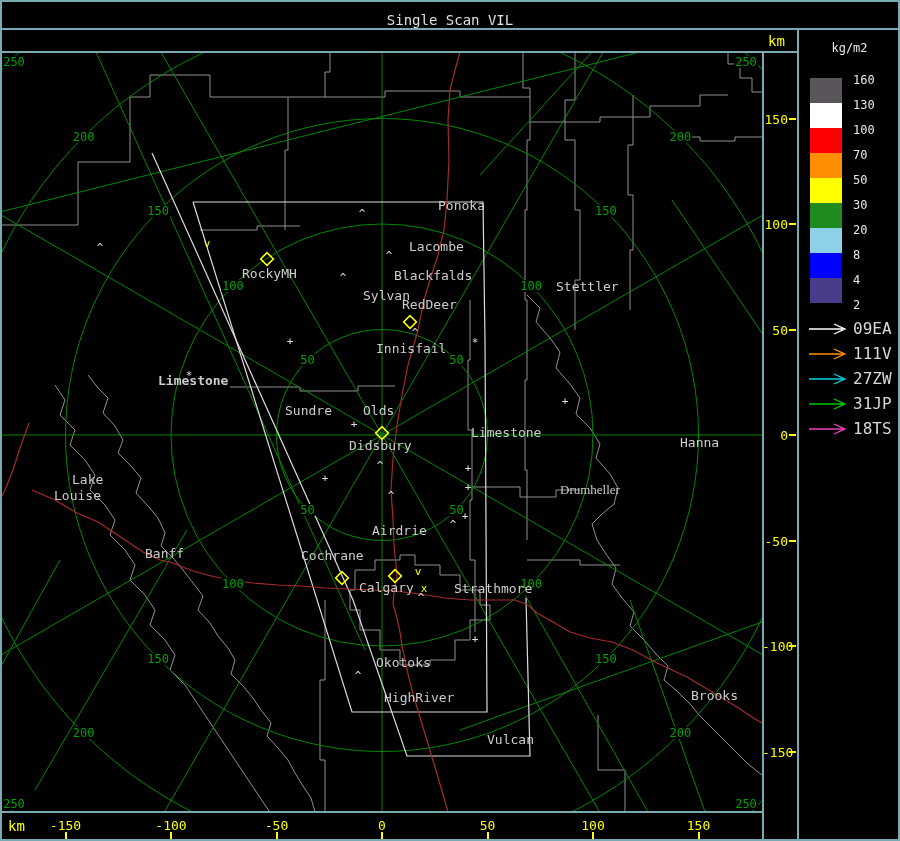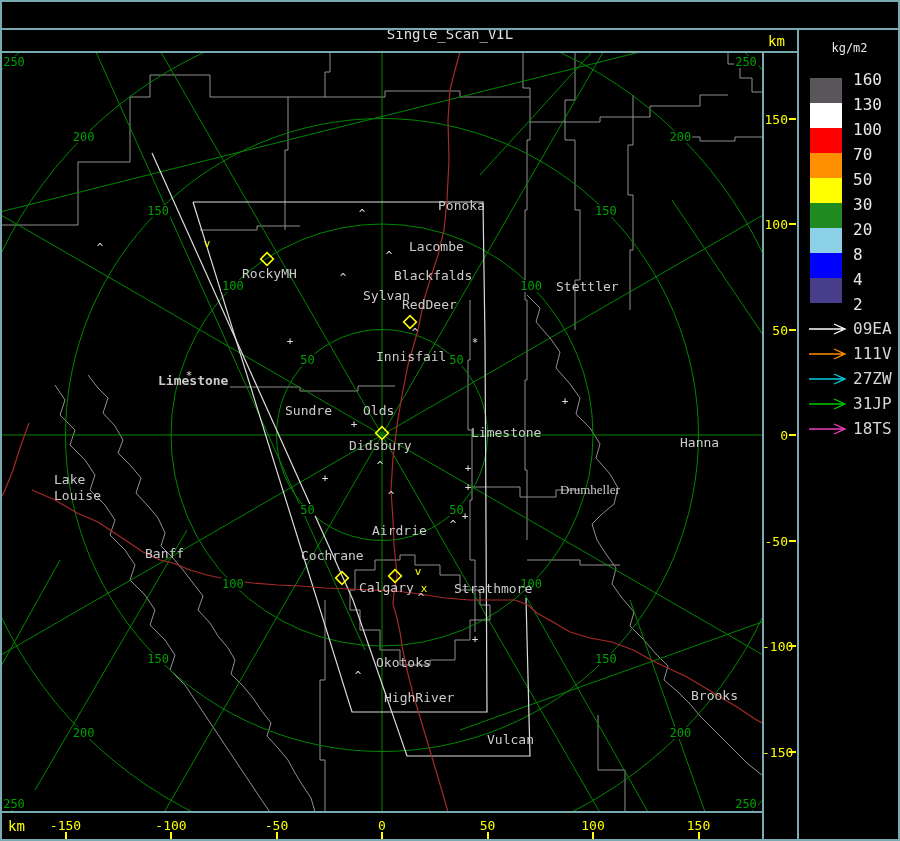--- a/index.html
+++ b/index.html
@@ -1,39 +1,39 @@
 <!DOCTYPE html>
 <html><head>
 <meta charset="utf-8">
 <style>
   html,body{margin:0;padding:0;background:#000;}
   .window{position:relative;width:900px;height:841px;background:#000;overflow:hidden;
           font-family:"DejaVu Sans Mono",monospace;}
   .tealline{position:absolute;background:#79aab1;}
-  .title-bar{position:absolute;left:0;top:3px;width:900px;height:39px;display:flex;
-             align-items:flex-end;justify-content:center;color:#e0e0e0;font-size:14px;}
+  .title-bar{position:absolute;left:0;top:12px;width:900px;height:39px;display:flex;
+             align-items:flex-start;justify-content:center;color:#e0e0e0;font-size:14px;}
   .timestamp{position:absolute;left:8px;top:33px;color:#ffff00;font-size:14px;white-space:pre;}
   .km-top{position:absolute;left:768px;top:33px;color:#ffff00;font-size:14px;}
   .map{position:absolute;left:2px;top:52px;width:760px;height:760px;background:#000;overflow:hidden;}
   .map svg{position:absolute;left:0;top:0;}
   .city{position:absolute;color:#cccccc;font-size:13px;line-height:13px;white-space:pre;}
   .ringlab{position:absolute;color:#00a000;font-size:12px;line-height:12px;background:#000;
            padding:0 1px;transform:translate(-50%,-50%);}
   .mk{position:absolute;font-size:11px;line-height:11px;transform:translate(-50%,-50%);}
   .right-axis{position:absolute;left:762px;top:52px;width:35px;height:760px;}
   .rlab{position:absolute;color:#ffff00;font-size:13px;width:26px;text-align:right;transform:translateY(-50%);}
   .rtick{position:absolute;left:27px;width:7px;height:2px;background:#ffff00;transform:translateY(-50%);}
   .bottom-axis{position:absolute;left:0;top:812px;width:797px;height:27px;}
   .blab{position:absolute;color:#ffff00;font-size:13px;top:6px;transform:translateX(-50%);}
   .btick{position:absolute;top:20px;width:2px;height:7px;background:#ffff00;transform:translateX(-50%);}
   .km-bottom{position:absolute;left:8px;top:6px;color:#ffff00;font-size:14px;}
   .legend{position:absolute;left:799px;top:29px;width:101px;height:812px;background:#000;}
   .legend-title{position:absolute;left:0;top:12px;width:100%;text-align:center;color:#e8e8e8;font-size:12px;}
   .swatch{position:absolute;left:11px;width:32px;height:25px;}
-  .lvlab{position:absolute;left:54px;color:#e8e8e8;font-size:16px;line-height:12px;}
+  .lvlab{position:absolute;left:54px;color:#e8e8e8;font-size:12px;line-height:12px;}
   .sitearrow{position:absolute;left:8px;width:44px;height:14px;}
   .sitelab{position:absolute;left:54px;color:#d8d8d8;font-size:16px;line-height:12px;}
 </style>
 </head>
 <body>
 
 <div class="window">
 
   <div class="title-bar">
     <span>Single_Scan_VIL</span>
@@ -119,40 +119,40 @@
       <div class="ringlab" style="left: 678.396px; top: 681.396px;">200</div>
       <div class="ringlab" style="left: 12px; top: 10.0047px;">250</div>
       <div class="ringlab" style="left: 744px; top: 10.0047px;">250</div>
       <div class="ringlab" style="left: 12px; top: 752px;">250</div>
       <div class="ringlab" style="left: 744px; top: 752px;">250</div>
       <div class="city" style="left: 436px; top: 147px;">Ponoka</div>
       <div class="city" style="left: 407px; top: 188px;">Lacombe</div>
       <div class="city" style="left: 392px; top: 217px;">Blackfalds</div>
       <div class="city" style="left: 361px; top: 237px;">Sylvan</div>
       <div class="city" style="left: 400px; top: 246px;">RedDeer</div>
-      <div class="city" style="left: 374px; top: 298px;">Innisfail</div>
+      <div class="city" style="left: 374px; top: 290px;">Innisfail</div>
       <div class="city" style="left: 554px; top: 228px;">Stettler</div>
       <div class="city" style="left: 240px; top: 215px;">RockyMH</div>
       <div class="city" style="left: 156px; top: 322px; font-weight: bold;">Limestone</div>
       <div class="city" style="left: 283px; top: 352px;">Sundre</div>
       <div class="city" style="left: 361px; top: 352px;">Olds</div>
       <div class="city" style="left: 347px; top: 387px;">Didsbury</div>
       <div class="city" style="left: 469px; top: 374px;">Limestone</div>
       <div class="city" style="left: 678px; top: 384px;">Hanna</div>
       <div class="city" style="left: 558px; top: 431px; font-family: Liberation Serif, serif;">Drumheller</div>
       <div class="city" style="left: 370px; top: 472px;">Airdrie</div>
       <div class="city" style="left: 299px; top: 497px;">Cochrane</div>
       <div class="city" style="left: 357px; top: 529px;">Calgary</div>
       <div class="city" style="left: 452px; top: 530px;">Strathmore</div>
       <div class="city" style="left: 374px; top: 604px;">Okotoks</div>
       <div class="city" style="left: 382px; top: 639px;">HighRiver</div>
       <div class="city" style="left: 485px; top: 681px;">Vulcan</div>
       <div class="city" style="left: 689px; top: 637px;">Brooks</div>
       <div class="city" style="left: 143px; top: 495px;">Banff</div>
-      <div class="city" style="left: 52px; top: 421px; text-align: center;">Lake</div>
+      <div class="city" style="left: 70px; top: 421px; text-align: center;">Lake</div>
       <div class="city" style="left: 52px; top: 437px;">Louise</div>
       <div class="mk" style="left: 98px; top: 195px; color: rgb(224, 224, 224);">^</div>
       <div class="mk" style="left: 360px; top: 161px; color: rgb(224, 224, 224);">^</div>
       <div class="mk" style="left: 387px; top: 203px; color: rgb(224, 224, 224);">^</div>
       <div class="mk" style="left: 341px; top: 225px; color: rgb(224, 224, 224);">^</div>
       <div class="mk" style="left: 413px; top: 280px; color: rgb(224, 224, 224);">^</div>
       <div class="mk" style="left: 378px; top: 413px; color: rgb(224, 224, 224);">^</div>
       <div class="mk" style="left: 389px; top: 443px; color: rgb(224, 224, 224);">^</div>
       <div class="mk" style="left: 451px; top: 472px; color: rgb(224, 224, 224);">^</div>
       <div class="mk" style="left: 356px; top: 623px; color: rgb(224, 224, 224);">^</div>

